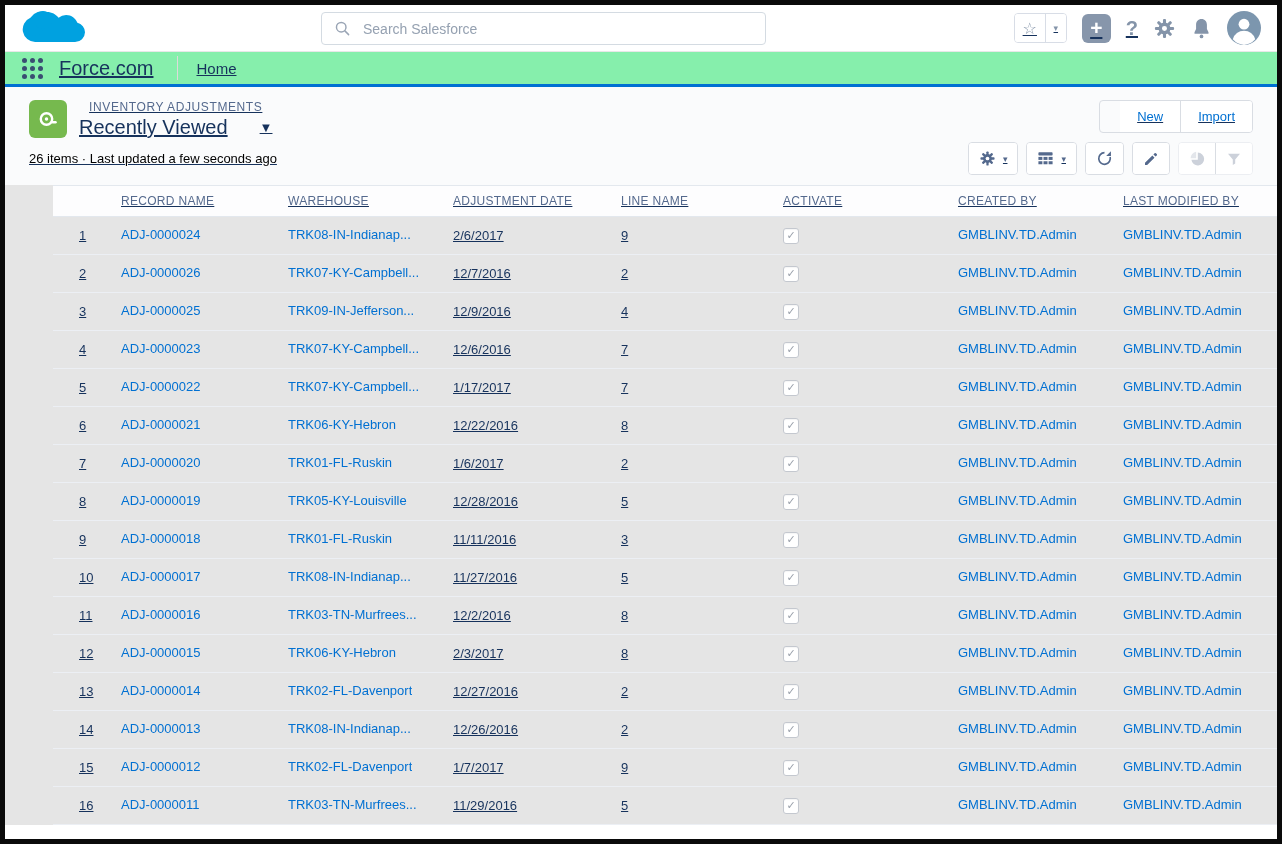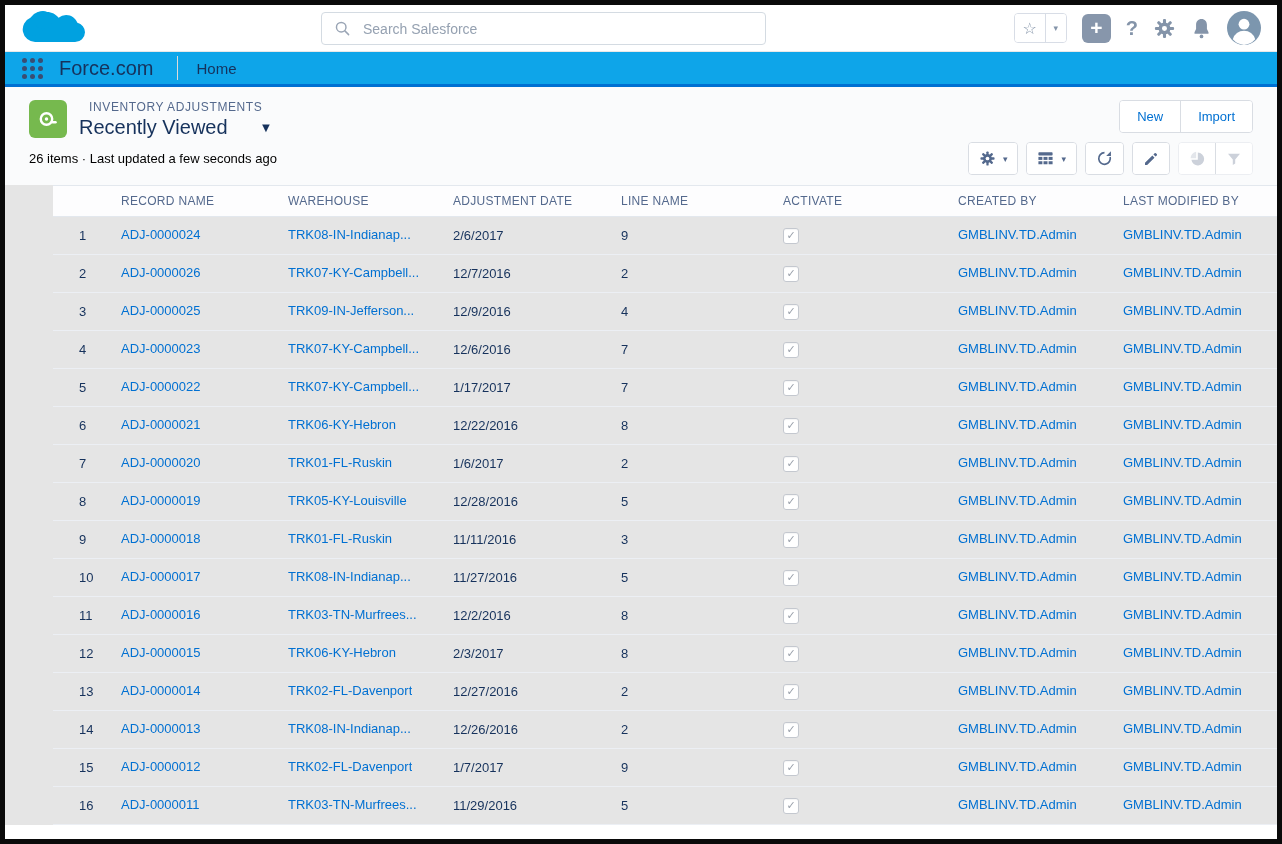--- a/index.html
+++ b/index.html
@@ -1,57 +1,57 @@
 <!DOCTYPE html>
 <html><head>
 <meta charset="utf-8">
 <style>
   * { margin:0; padding:0; box-sizing:border-box; }
   html,body { background:#444; }
   .screen {
     width:1282px; height:844px; border:5px solid #0a0a0a; background:#fff;
     font-family:"Liberation Sans","DejaVu Sans",sans-serif; color:#16325c;
-    position:relative; overflow:hidden; margin:0 auto;
+    position:relative; overflow:hidden; margin:0 auto;text-decoration:underline;
   }
   
   .topbar { height:47px; background:#fff; border-bottom:1px solid #e8e8e8; position:relative; display:flex; align-items:center; }
   .logo { margin-left:16px; width:66px; height:40px; display:flex; align-items:center; cursor:pointer; }
   .search { position:absolute; left:316px; top:7px; width:445px; height:33px;
     border:1px solid #d4dbe2; border-radius:4px; background:#fff; display:flex; align-items:center; padding:0 12px; }
   .search svg { flex:0 0 auto; }
   .search input { border:none; outline:none; flex:1; margin-left:12px; font-size:14px; color:#16325c;
     font-family:"Liberation Sans","DejaVu Sans",sans-serif; background:transparent; }
   .search input::placeholder { color:#95a1b1; }
   .top-actions { margin-left:auto; margin-right:16px; display:flex; align-items:center; gap:15px; }
   .fav-group { display:flex; border:1px solid #d8dde6; border-radius:4px; overflow:hidden; height:30px; }
   .fav-group .fbtn { background:#fff; border:none; display:flex; align-items:center; justify-content:center; cursor:pointer; }
   .fav-star { width:30px; font-size:16px; color:#8494a9; }
   .fav-caret { width:21px; border-left:1px solid #d8dde6 !important; font-size:9px; color:#8494a9; }
   .plus-btn { width:29px; height:29px; border-radius:6px; background:#8796ab; color:#fff; border:none;
     font-size:21px; line-height:26px; text-align:center; cursor:pointer; font-weight:bold; }
   .help-btn { background:none; border:none; font-size:20px; font-weight:bold; color:#8494a9; cursor:pointer; }
   .icon-btn { background:none; border:none; cursor:pointer; display:flex; align-items:center; }
   
-  .navbar { height:35px; background:#0ea5e9; border-bottom:3px solid #0070d2; display:flex; align-items:stretch; }
+  .navbar { height:35px; background:#86efac; border-bottom:3px solid #0070d2; display:flex; align-items:stretch; }
   .waffle { width:54px; display:flex; align-items:center; justify-content:center; background:none; border:none; cursor:pointer; }
   .waffle-grid { display:grid; grid-template-columns:repeat(3,5px); grid-gap:3px; }
   .waffle-grid span { width:5px; height:5px; border-radius:50%; background:#3a4d72; }
   .app-name { font-size:20px; color:#16325c; display:flex; align-items:center; padding-right:24px; }
   .nav-divider { width:1px; background:#dddbda; margin:4px 0; }
   .nav-tab { display:flex; align-items:center; padding:0 18px; font-size:15px; color:#16325c; text-decoration:none; cursor:pointer; }
   
   .page-header { background:#fafbfc; padding:13px 24px 0 24px; }
   .ph-row1 { display:flex; align-items:flex-start; }
   .obj-icon { width:38px; height:38px; border-radius:6px; background:#76b94e; display:flex; align-items:center; justify-content:center; flex:0 0 auto; }
   .titles { margin-left:12px;text-align:center; }
   .obj-label { font-size:12px; color:#54698d; letter-spacing:0.6px; display:block; }
   .list-title { display:flex; align-items:center; margin-top:2px; cursor:pointer;gap:22px; }
   .list-title h1 { font-size:20px; font-weight:normal; color:#16325c; }
   .title-caret { font-size:13px; color:#16325c; margin-left:10px; }
-  .header-actions { margin-left:auto; display:flex; border:1px solid #d9dde3; border-radius:4px; overflow:hidden; height:33px; }
+  .header-actions { margin-left:auto; display:flex; border:1px solid #d9dde3; border-radius:4px; overflow:hidden; height:33px;padding-left:20px; }
   .header-actions button { background:#fff; border:none; color:#0070d2; font-size:13px; padding:0 17px; cursor:pointer;
     font-family:"Liberation Sans","DejaVu Sans",sans-serif; }
   .header-actions button + button { border-left:1px solid #d9dde3;text-align:center; }
   .ph-row2 { display:flex; align-items:center; margin-top:3px; padding-bottom:10px; }
   .summary { font-size:13px; color:#000000; }
   .toolbar { margin-left:auto; display:flex; gap:8px; }
   .tb-group { display:flex; border:1px solid #d9dde3; border-radius:4px; overflow:hidden; height:33px; background:#fff; }
   .tb-group button { background:#fff; border:none; display:flex; align-items:center; justify-content:center; gap:7px; padding:0 10px; cursor:pointer; }
   .tb-group button + button { border-left:1px solid #d9dde3; }
   .tb-caret { font-size:9px; color:#54698d; }

